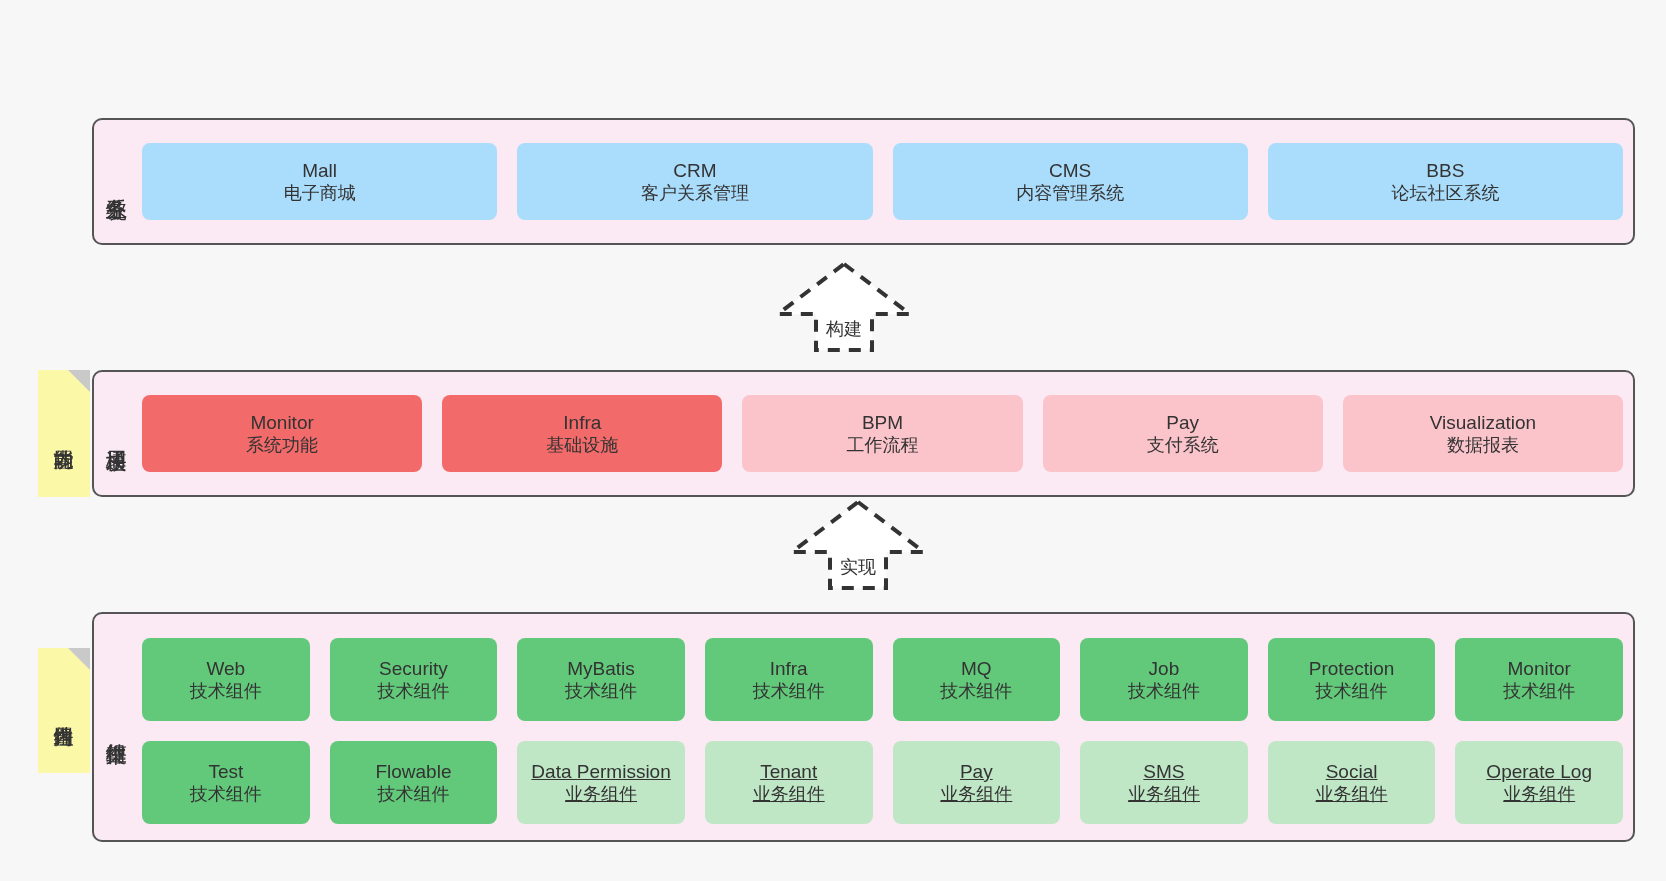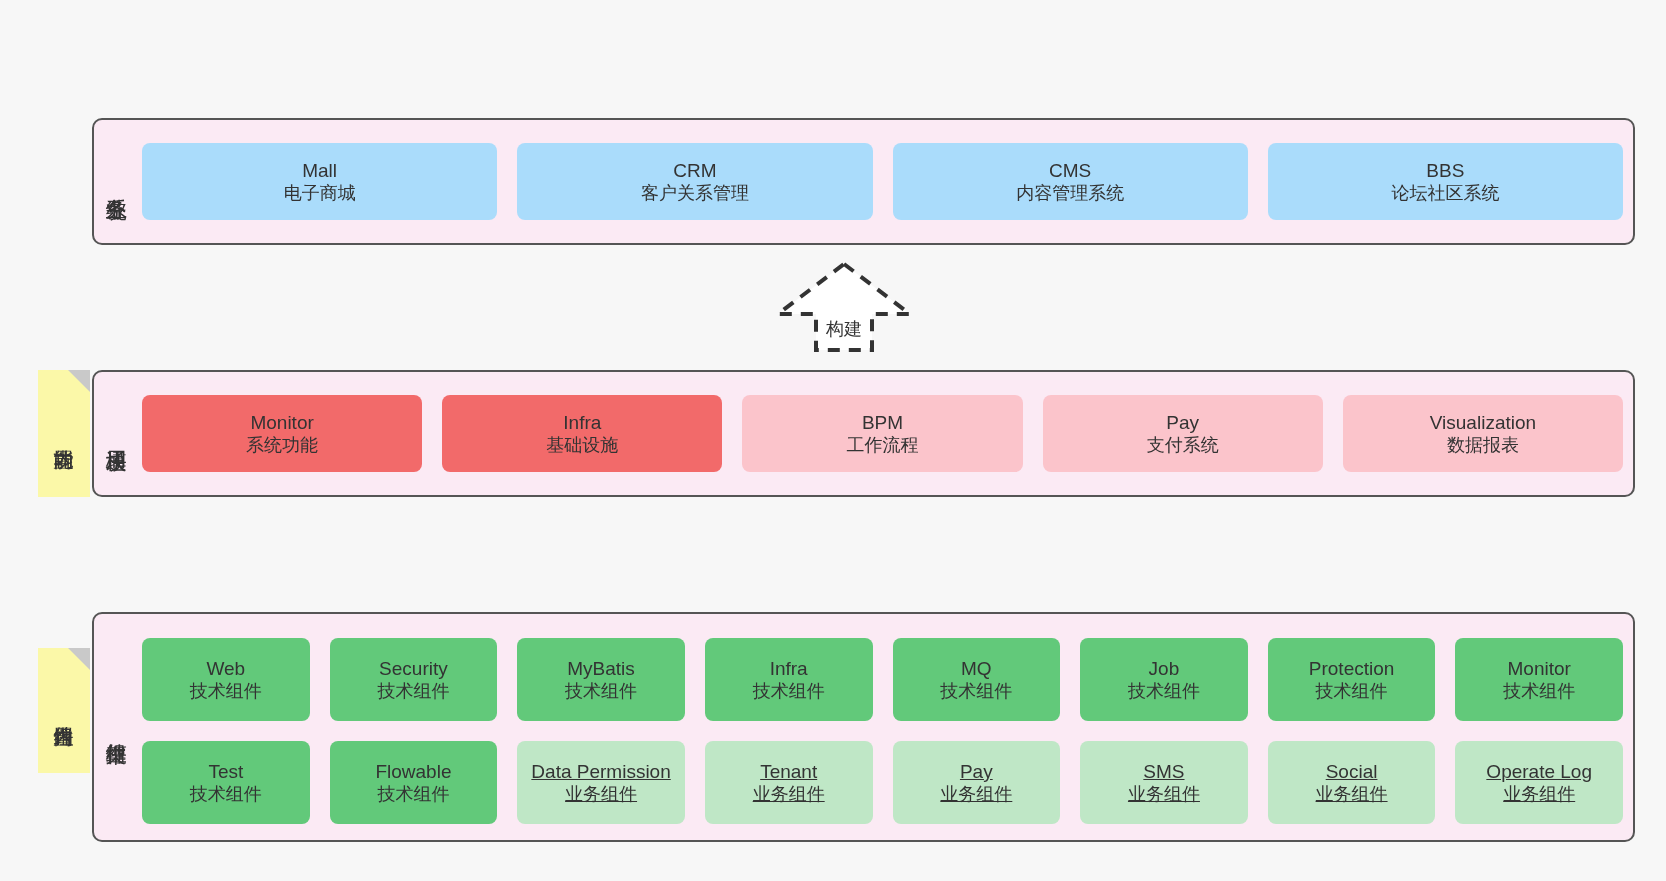--- a/index.html
+++ b/index.html
@@ -214,20 +214,26 @@
             <div class="c-sub">支付系统</div>
           </div>
           <div class="card c-pink">
             <div class="c-title">Visualization</div>
             <div class="c-sub">数据报表</div>
           </div>
         </div>
     </div>
   </div>
 
+  <div class="arrow" id="arrow-realize">
+    <svg width="160" height="96" viewBox="0 0 160 96">
+      <path d="M 80 6 L 146 56 L 108 56 L 108 92 L 52 92 L 52 56 L 14 56 Z" fill="#ffffff" stroke="#333333" stroke-width="4" stroke-dasharray="12,9" stroke-linejoin="miter"></path>
+    </svg>
+    <div class="arrow-label">实现</div>
+  </div>
 
   <div class="note" id="note-builtin-components">
     <span>内置组件</span>
   </div>
 
   <div class="band" id="band-framework">
     <div class="band-title">框架组件</div>
     <div class="band-body">
       <div class="row" id="row-fw-0">
           <div class="card c-green">

